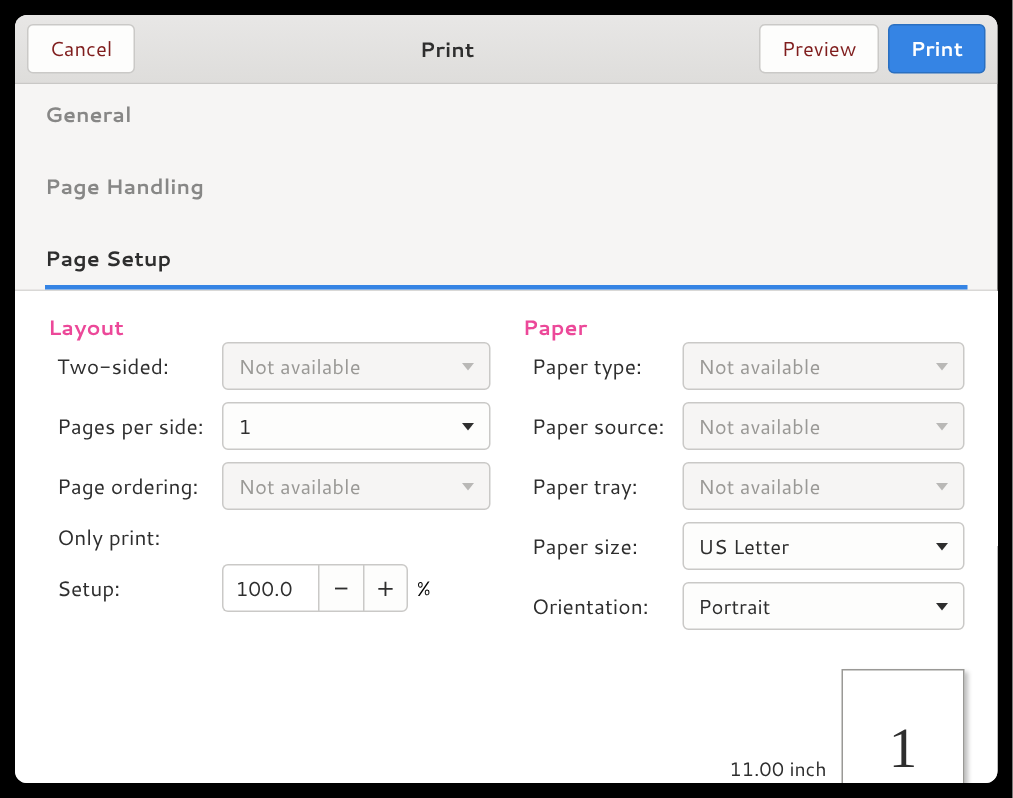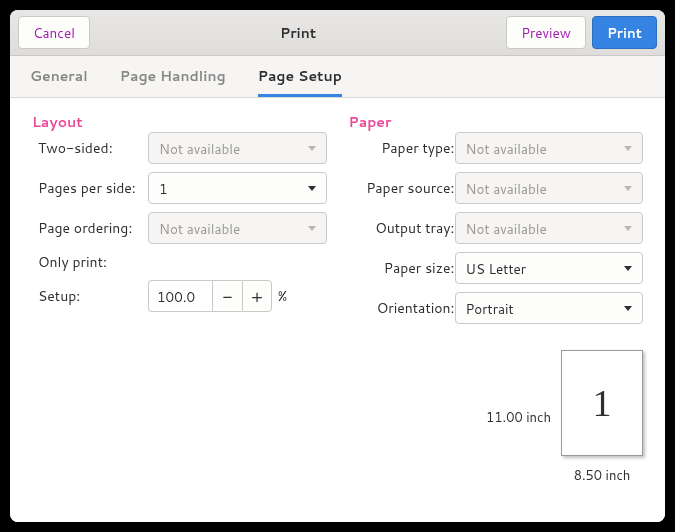--- a/index.html
+++ b/index.html
@@ -1,32 +1,32 @@
 <!DOCTYPE html>
 <html><head>
 <meta charset="utf-8">
 <style>
   * { box-sizing: border-box; margin: 0; padding: 0; font-family: Cantarell, "Segoe UI", sans-serif; }
   body { background: #000; width: 675px; height: 532px; display: flex; align-items: center; justify-content: center; }
   .window { width: 655px; height: 512px; background: #f6f5f4; border-radius: 8px; overflow: hidden; display: flex; flex-direction: column; box-shadow: 0 2px 8px rgba(0,0,0,0.3); }
   .titlebar { height: 46px; background: linear-gradient(#e8e7e6,#dedddb); border-bottom: 1px solid #c9c8c6; display: flex; align-items: center; padding: 0 8px; }
   .titlebar .title { flex: 1; text-align: center; font-weight: 700; font-size: 14px; color: #2e2e2e; }
-  .btn { background: #fdfdfc; border: 1px solid #cac9c7; border-radius: 4px; padding: 6px 14px; font-size: 13.5px; color: #a21caf; cursor: pointer; }
+  .btn { background: #fdfdfc; border: 1px solid #cac9c7; border-radius: 4px; padding: 6px 14px; font-size: 13.5px; color: #7f1d1d; cursor: pointer; }
   .btn-primary { background: #3584e4; border-color: #2a6fc0; color: #fff; font-weight: 600; }
   .titlebar .right { display: flex; gap: 6px; }
-  .tabs { display: flex; gap: 32px; padding: 10px 20px 0 20px; border-bottom: 1px solid #d9d8d6; font-size: 14px; }
+  .tabs { display: flex; gap: 20px; padding: 10px 20px 0 20px; border-bottom: 1px solid #d9d8d6; font-size: 14px; flex-direction: column; }
   .tab { color: #878786; padding-bottom: 8px; cursor: pointer; font-weight: 600; }
   .tab.active { color: #2e2e2e; border-bottom: 3px solid #3584e4; }
   .content { flex: 1; background: #fff; padding: 14px 22px; overflow: auto; }
   .columns { display: flex; gap: 22px; }
   .col { flex: 1; }
   .section-title { font-weight: 700; font-size: 14px; color: #ec4899; margin-bottom: 0; }
   .row { display: flex; align-items: center; margin-bottom: 8px; }
   .row .lbl { width: 116px; font-size: 14px; color: #2e2e2e; padding-left: 6px; }
-  .col:last-child .row .lbl { width: 106px; text-align: right; }
+  .col:last-child .row .lbl { width: 106px; }
   .select { flex: 1; height: 32px; background: #fdfdfc; border: 1px solid #cac9c7; border-radius: 4px; display: flex; align-items: center; justify-content: space-between; padding: 0 10px; font-size: 13.5px; color: #2e2e2e; cursor: pointer; }
   .select.disabled { color: #9a9996; background: #f6f5f4; cursor: default; }
   .select.focused { outline: 1px dotted #9a9996; outline-offset: -4px; }
   .chev { width: 0; height: 0; border-left: 4px solid transparent; border-right: 4px solid transparent; border-top: 5px solid #2e2e2e; }
   .select.disabled .chev { border-top-color: #b9b8b6; }
   .spin { display: flex; align-items: flex-start; border-radius: 12px; }
   .spin-input { width: 64px; height: 32px; border: 1px solid #cac9c7; border-right: none; border-radius: 4px 0 0 4px; padding: 0 8px; font-size: 13.5px; background: #fff; color:#2e2e2e; }
   .spin-btn { width: 30px; height: 32px; border: 1px solid #cac9c7; background: #fdfdfc; display:flex; align-items:center; justify-content:center; font-size: 17px; color:#2e2e2e; cursor:pointer; }
   .spin-btn.minus { border-right: none; }
   .spin-btn.plus { border-radius: 0 4px 4px 0; }
@@ -114,21 +114,21 @@
 
         <div class="row">
           <div class="lbl">Paper source:</div>
           <div class="select disabled">
             <span>Not available</span>
             <span class="chev"></span>
           </div>
         </div>
 
         <div class="row">
-          <div class="lbl">Output tray:</div>
+          <div class="lbl">Paper tray:</div>
           <div class="select disabled">
             <span>Not available</span>
             <span class="chev"></span>
           </div>
         </div>
 
         <div class="row">
           <div class="lbl">Paper size:</div>
           <div class="select">
             <span>US Letter</span>

